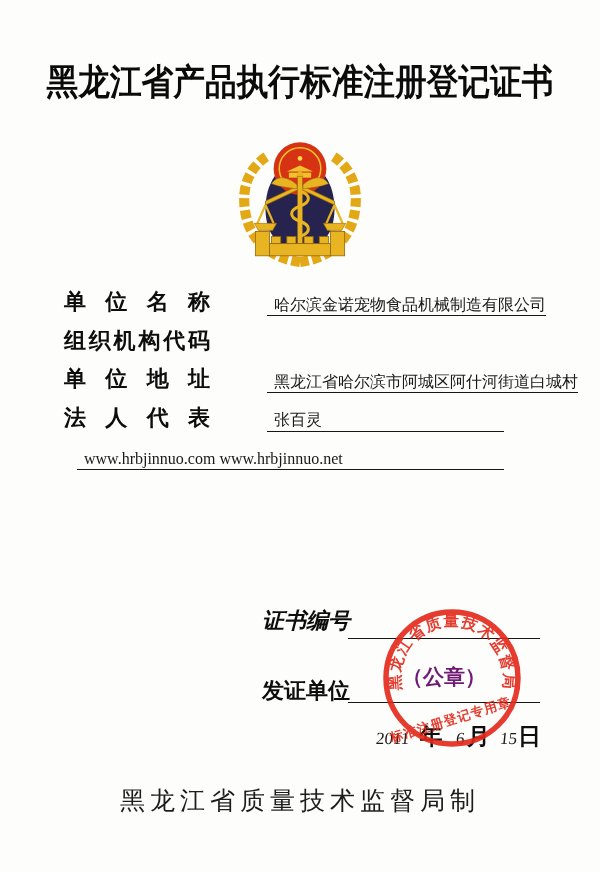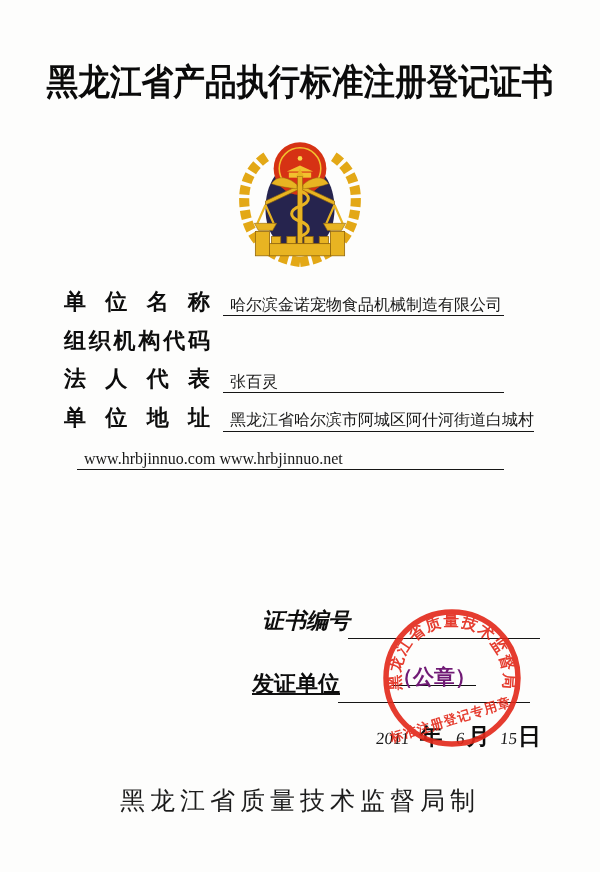--- a/index.html
+++ b/index.html
@@ -12,34 +12,34 @@
   
   .title{
     position:absolute;top:58px;left:0;width:100%;text-align:center;
     font-size:36px;font-weight:bold;color:#0b0b0b;
     transform:scaleX(.88);transform-origin:center;white-space:nowrap;
   }
   
   .emblem{position:absolute;left:229px;top:132px;width:142px;height:136px;}
   
   .fields{position:absolute;left:64px;top:278px;width:440px;}
-  .field-row{height:38.4px;display:flex;align-items:flex-end;}
+  .field-row{height:38.4px;display:flex;align-items:flex-end;gap:44px;}
   .field-label{
     width:146px;font-size:22px;font-weight:bold;color:#0d0d0d;line-height:1;
     text-align:justify;text-align-last:justify;-moz-text-align-last:justify;
     padding-bottom:3px;flex:none;
   }
   .field-line{
     flex:1;margin-left:13px;border-bottom:1.6px solid #161616;
     padding:0 0 1px 7px;overflow:visible;
   }
   .field-value{font-size:16px;color:#181818;line-height:1.15;white-space:nowrap;}
   
   .cert-number-row{position:absolute;left:262px;top:604px;display:flex;align-items:center;font-style:italic;}
-  .cert-issuer-row{position:absolute;left:252px;top:666px;display:flex;align-items:center;text-decoration:underline;}
+  .cert-issuer-row{position:absolute;left:262px;top:666px;display:flex;align-items:flex-end;}
   .cert-label{font-size:22px;font-weight:bold;color:#0d0d0d;line-height:1.1;flex:none;}
   .cert-line{
     width:192px;margin-left:-2px;border-bottom:1.6px solid #161616;flex:none;
   }
   .cert-line.number{height:34px;}
   .cert-line.issuer{height:36px;text-align:center;}
   .issuer-value{font-size:21px;font-weight:bold;color:#701a75;line-height:1.1;}
   
   .date-row{position:absolute;left:376px;top:721px;display:flex;align-items:baseline;white-space:nowrap;}
   .date-num{font-size:17px;color:#1a1a1a;transform:skewX(-6deg);}
@@ -106,26 +106,26 @@
 
   <div class="fields">
     <div class="field-row">
       <span class="field-label">单位名称</span>
       <span class="field-line"><span class="field-value">哈尔滨金诺宠物食品机械制造有限公司</span></span>
     </div>
     <div class="field-row">
       <span class="field-label">组织机构代码</span>
     </div>
     <div class="field-row">
+      <span class="field-label">单位地址</span>
+      <span class="field-line"><span class="field-value">黑龙江省哈尔滨市阿城区阿什河街道白城村</span></span>
+    </div>
+    <div class="field-row">
       <span class="field-label">法人代表</span>
       <span class="field-line"><span class="field-value">张百灵</span></span>
-    </div>
-    <div class="field-row">
-      <span class="field-label">单位地址</span>
-      <span class="field-line"><span class="field-value">黑龙江省哈尔滨市阿城区阿什河街道白城村</span></span>
     </div>
     <div class="field-row">
       <span class="field-line"><span class="field-value">www.hrbjinnuo.com   www.hrbjinnuo.net</span></span>
     </div>
     <div class="field-row">
     </div>
   </div>
 
   <div class="cert-number-row">
     <span class="cert-label">证书编号</span>

